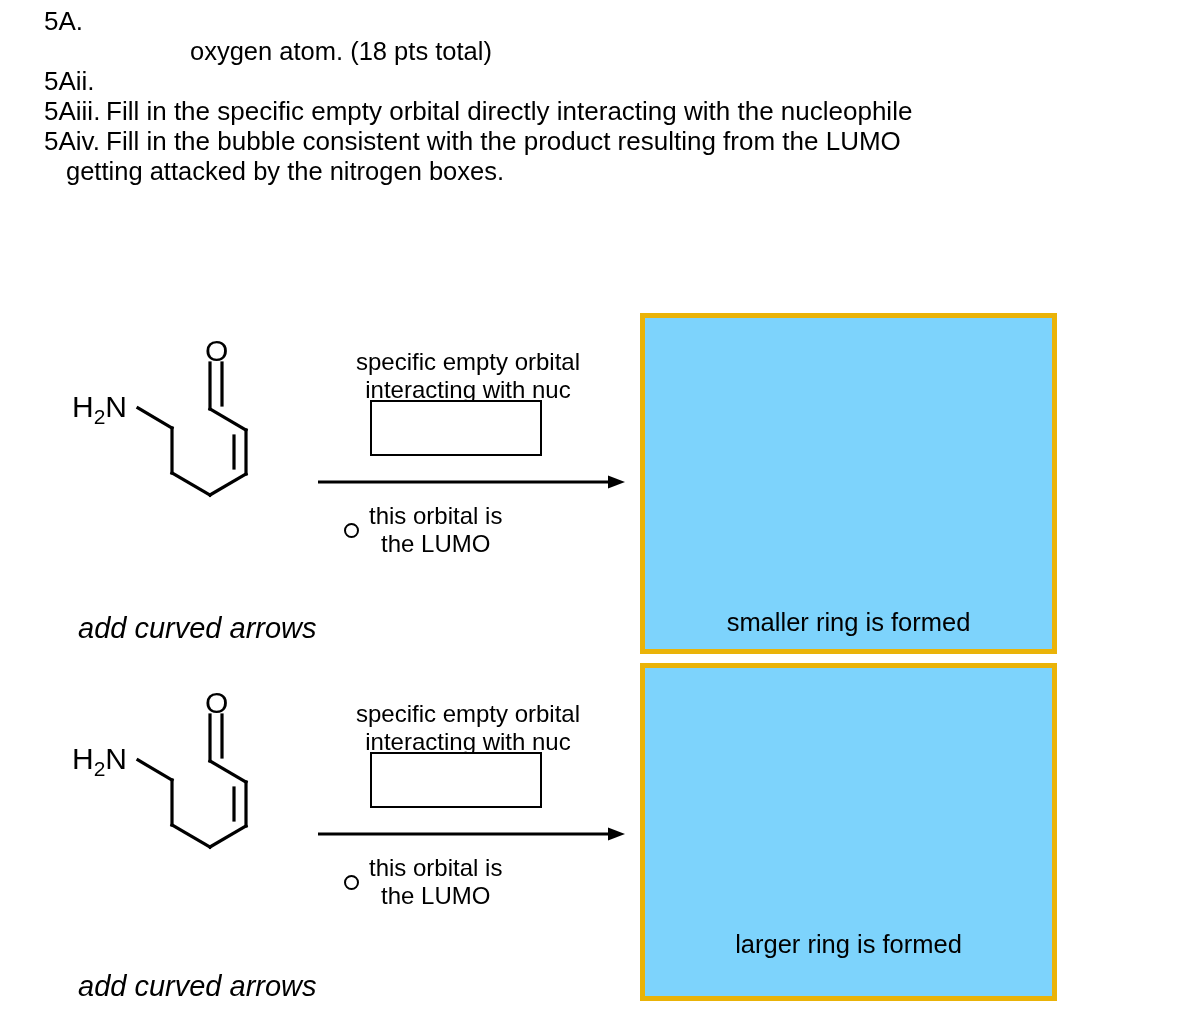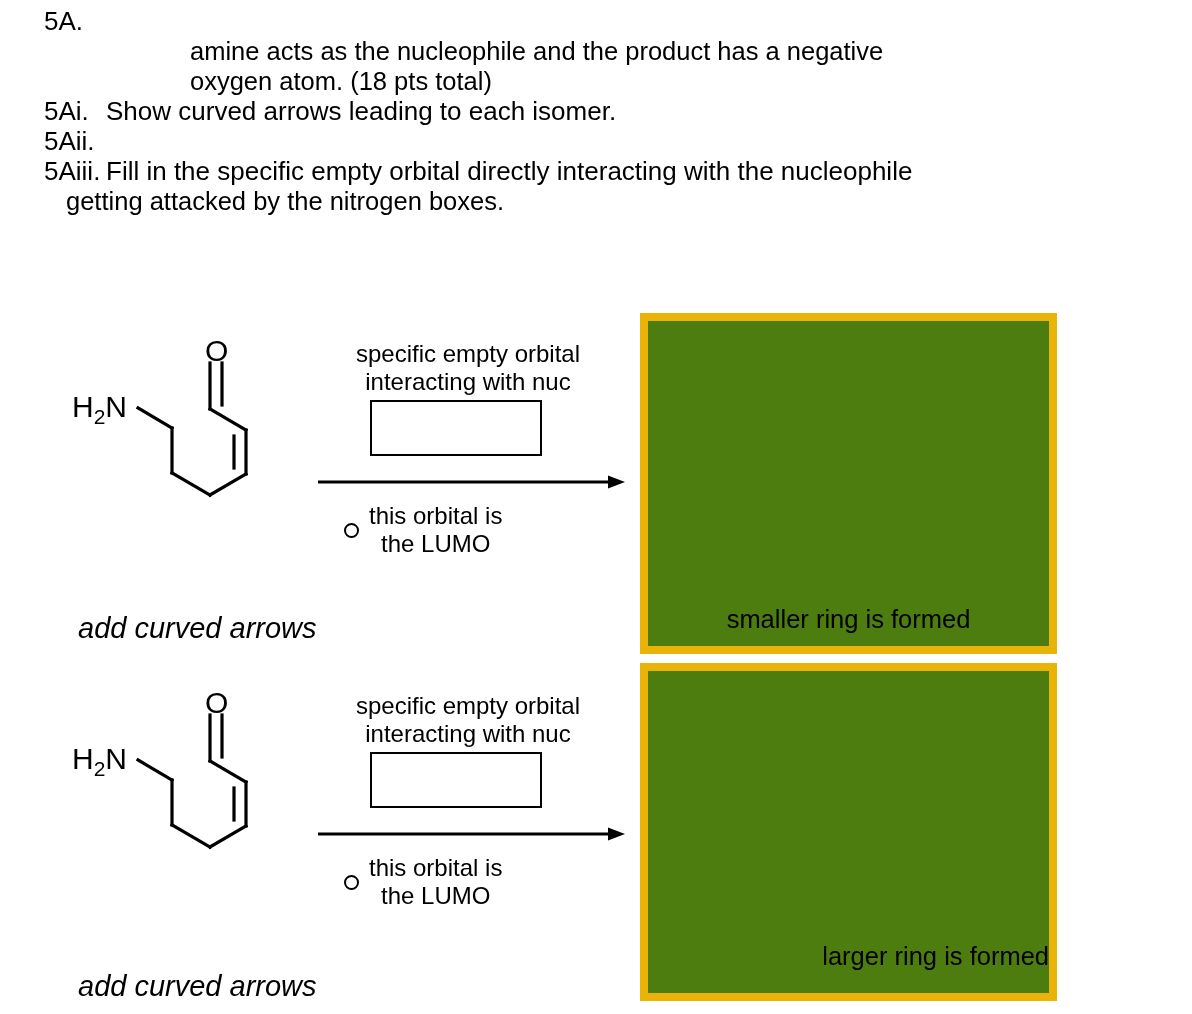--- a/index.html
+++ b/index.html
@@ -88,21 +88,21 @@
   .arrow-zone {
     position: absolute;
     left: 318px;
     top: 36px;
     width: 320px;
     height: 180px;
   }
   .orbital-caption {
     position: absolute;
     left: 0;
-    top: 4px;
+    top: 12px;
     width: 300px;
     text-align: center;
     font-size: 24px;
     line-height: 28px;
     white-space: pre;
   }
   .orbital-box {
     position: absolute;
     left: 52px;
     top: 64px;
@@ -141,65 +141,64 @@
     line-height: 28px;
     text-align: center;
     white-space: pre;
   }
 
   
   .product-box {
     position: absolute;
     left: 640px;
     width: 417px;
-    border: 8px solid #eab308;
-    background: #4d7c0f;
+    border: 5px solid #eab308;
+    background: #7dd3fc;
     box-sizing: border-box;
   }
   #product-box-1 { top: 313px; height: 341px; }
   #product-box-2 { top: 663px; height: 338px; }
 
   .product-label {
     position: absolute;
     left: 0;
     width: 100%;
     text-align: center;
     font-size: 25.5px;
     white-space: pre;
   }
   #product-box-1 .product-label { bottom: 12px; }
-  #product-box-2 .product-label { bottom: 22px; text-align: right; }
+  #product-box-2 .product-label { bottom: 37px; }
 </style>
 </head>
 <body>
 
 <div id="page">
 
   <div class="instructions">
 
     <div class="ins-line">
       <span class="ins-label">5A.</span>
     </div>
-    <div class="ins-cont">amine acts as the nucleophile and the product has a negative</div>
     <div class="ins-cont">oxygen atom. (18 pts total)</div>
 
-    <div class="ins-line">
-      <span class="ins-label">5Ai.</span>
-      <span class="ins-body">Show curved arrows leading to each isomer.</span>
-    </div>
 
     <div class="ins-line">
       <span class="ins-label">5Aii.</span>
     </div>
 
     <div class="ins-line">
       <span class="ins-label">5Aiii.</span>
       <span class="ins-body">Fill in the specific empty orbital directly interacting with the nucleophile</span>
     </div>
 
+    <div class="ins-line">
+      <span class="ins-label">5Aiv.</span>
+      <span class="ins-body">Fill in the bubble consistent with the product resulting from the LUMO</span>
+    </div>
     <div class="ins-cont shallow">getting attacked by the nitrogen boxes.</div>
   </div>
 
   <div class="scheme" id="scheme-1">
 
     <div class="molecule">
       <svg class="mol-svg" width="250" height="180" viewBox="0 0 250 180">
         <g stroke="#000000" stroke-width="3.2" fill="none" stroke-linecap="square">
 
           <line x1="68" y1="78" x2="102" y2="98"></line>

